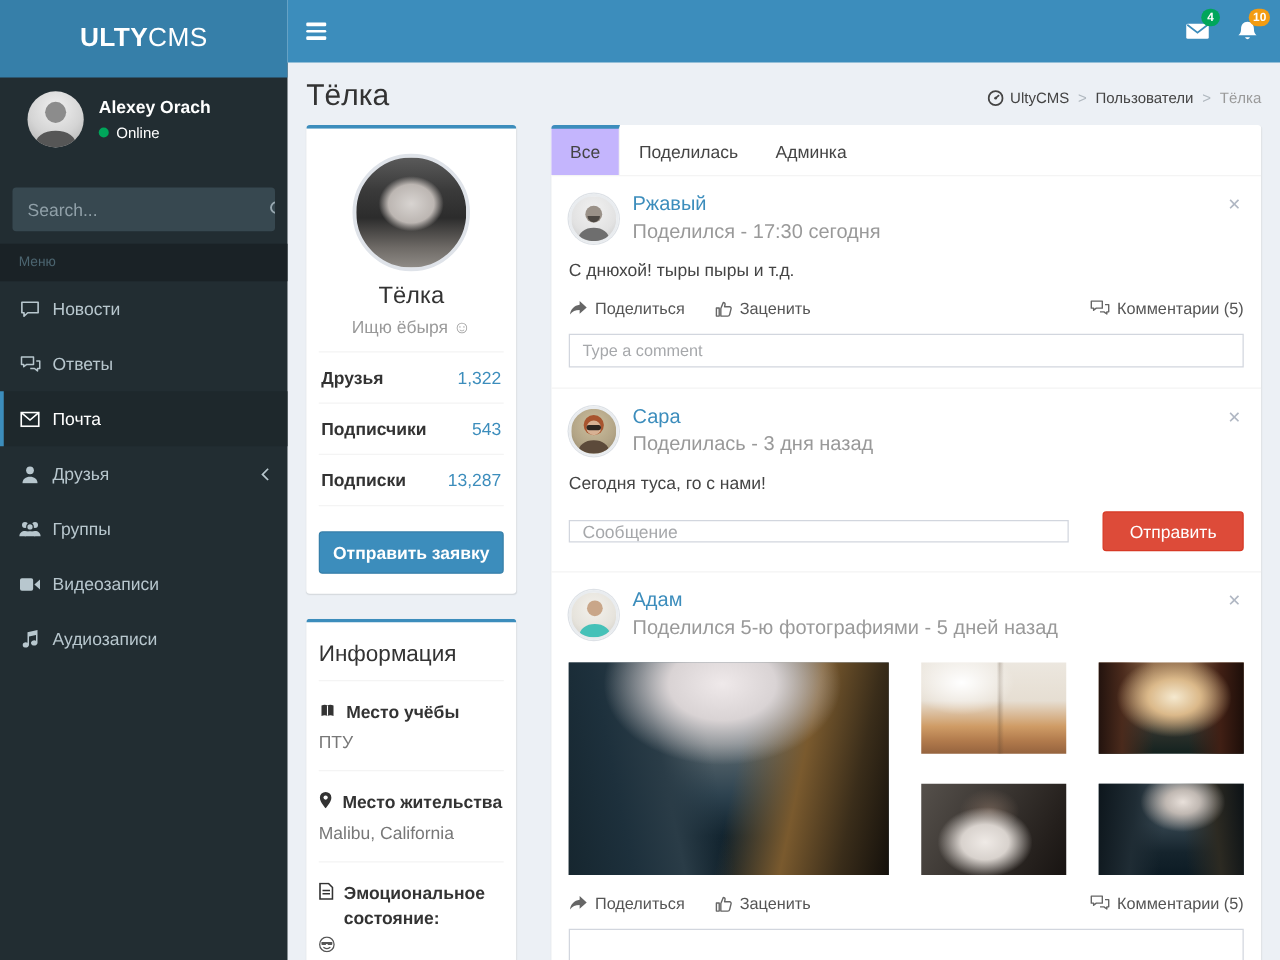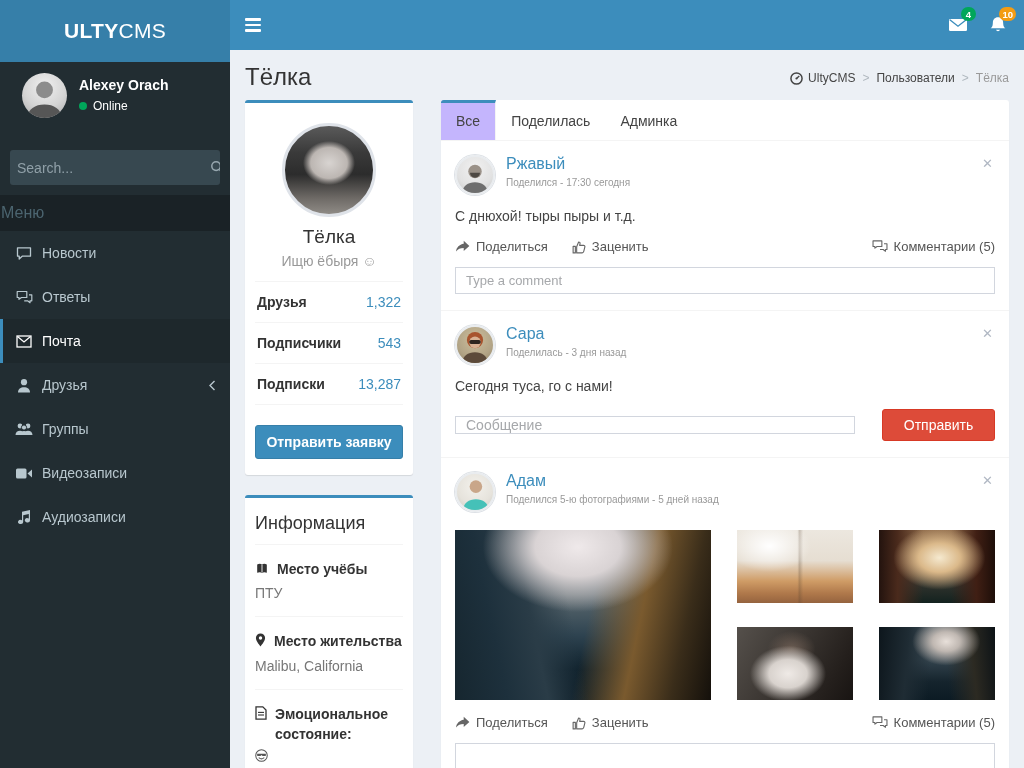--- a/index.html
+++ b/index.html
@@ -24,25 +24,25 @@
   .nav-badge.orange { background:#f39c12; }
 
   
   .main-sidebar { position:absolute; top:50px; left:0; width:230px; bottom:0; background:#222d32; z-index:20; }
   .user-panel { display:flex; padding:22px; align-items:flex-end; }
   .user-avatar { width:45px; height:45px; border-radius:50%; overflow:hidden; flex:none; background:radial-gradient(circle at 50% 30%, #f0f0f0 0%, #d4d4d4 55%, #a9a9a9 100%); display:flex; align-items:flex-end; justify-content:center; }
   .user-info { padding:5px 5px 5px 12px; }
   .user-name { color:#fff; font-weight:700; font-size:14px; }
   .user-status { margin-top:6px; color:#fff; font-size:12px; display:flex; align-items:center; }
   .status-dot { width:8px; height:8px; border-radius:50%; background:#00a65a; margin-right:6px; }
-  .sidebar-search { margin:10px; display:flex; background:#374850; border-radius:3px; height:35px; overflow:hidden;justify-content:center; }
+  .sidebar-search { margin:10px; display:flex; background:#374850; border-radius:3px; height:35px; overflow:hidden; }
   .sidebar-search input { flex:1; background:transparent; border:0; outline:0; padding:0 12px; color:#ccc; font-size:14px; font-family:inherit; }
   .sidebar-search input::placeholder { color:#90a0a8; }
   .search-btn { width:38px; border:0; background:transparent; color:#98a8b0; display:flex; align-items:center; justify-content:center; cursor:pointer; }
-  .menu-header { background:#1a2226; color:#4b646f; font-size:16px; padding:9px 1px; margin-top:6px; }
+  .menu-header { background:#1a2226; color:#4b646f; font-size:11px; padding:9px 15px; margin-top:6px; }
   .menu-item { height:44px; display:flex; align-items:center; padding-left:12px; border-left:3px solid transparent; color:#b8c7ce; cursor:pointer; }
   .menu-item .mi-icon { width:18px; margin-right:9px; display:flex; justify-content:center; }
   .menu-item.active { background:#1e282c; color:#fff; border-left-color:#3c8dbc; }
   .mi-chevron { margin-left:auto; margin-right:14px; display:flex; }
 
   
   .content-wrapper { position:absolute; top:50px; left:230px; right:0; bottom:0; overflow:hidden; }
   .content-header { padding:15px 15px 9px; display:flex; align-items:flex-start; justify-content:space-between; }
   .page-title { font-size:24px; font-weight:500; color:#333; line-height:1; }
   .breadcrumb { display:flex; align-items:center; font-size:12px; color:#444; margin-top:6px; }
@@ -83,21 +83,21 @@
   
   .feed-box { overflow:hidden; }
   .nav-tabs { display:flex; border-bottom:1px solid #f4f4f4; }
   .tab { padding:0 15px; line-height:37px; border-top:3px solid transparent; color:#444; font-size:14px; cursor:pointer; }
   .tab.active { border-top-color:#3c8dbc; background:#c4b5fd; border-right:1px solid #f4f4f4; font-weight:400; }
   .post { padding:14px 14px 16px; border-bottom:1px solid #f4f4f4; }
   .post-head { display:flex; align-items:flex-start; }
   .post-avatar { width:40px; height:40px; border-radius:50%; border:2px solid #e9ecef; box-shadow:0 0 0 1px #dde1e6; overflow:hidden; flex:none; display:flex; align-items:flex-end; justify-content:center; }
   .post-headtext { margin-left:11px; }
   .post-author { color:#3c8dbc; font-weight:400; font-size:16px; cursor:pointer; }
-  .post-meta { color:#999; font-size:10px; margin-top:4px; }
+  .post-meta { color:#999; font-size:16px; margin-top:4px; }
   .post-close { margin-left:auto; color:#b0b7c3; font-size:13px; font-weight:700; cursor:pointer; line-height:1; padding:2px; }
   .post-text { color:#444; margin-top:13px; font-size:14px; }
   .post-actions { display:flex; align-items:center; margin-top:15px; color:#555; font-size:13px; }
   .action { display:flex; align-items:center; margin-right:24px; cursor:pointer; color:#555; }
   .action svg { margin-right:6px; color:#666; }
   .action.right { margin-left:auto; margin-right:0; }
   .comment-input { display:block; width:100%; height:27px; margin-top:13px; border:1px solid #d2d6de; padding:0 10px; font-size:13px; color:#555; outline:0; font-family:inherit; }
   .comment-input::placeholder { color:#a6a8ab; }
   .msg-row { display:flex; margin-top:15px; align-items:center; }
   .msg-input { width:400px; height:18px; border:1px solid #d2d6de; padding:0 10px; font-size:14px; color:#555; outline:0; font-family:inherit; }

